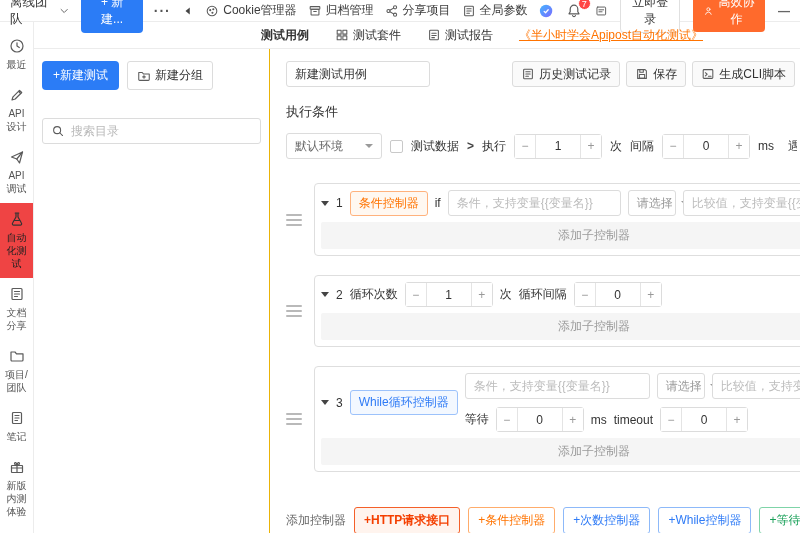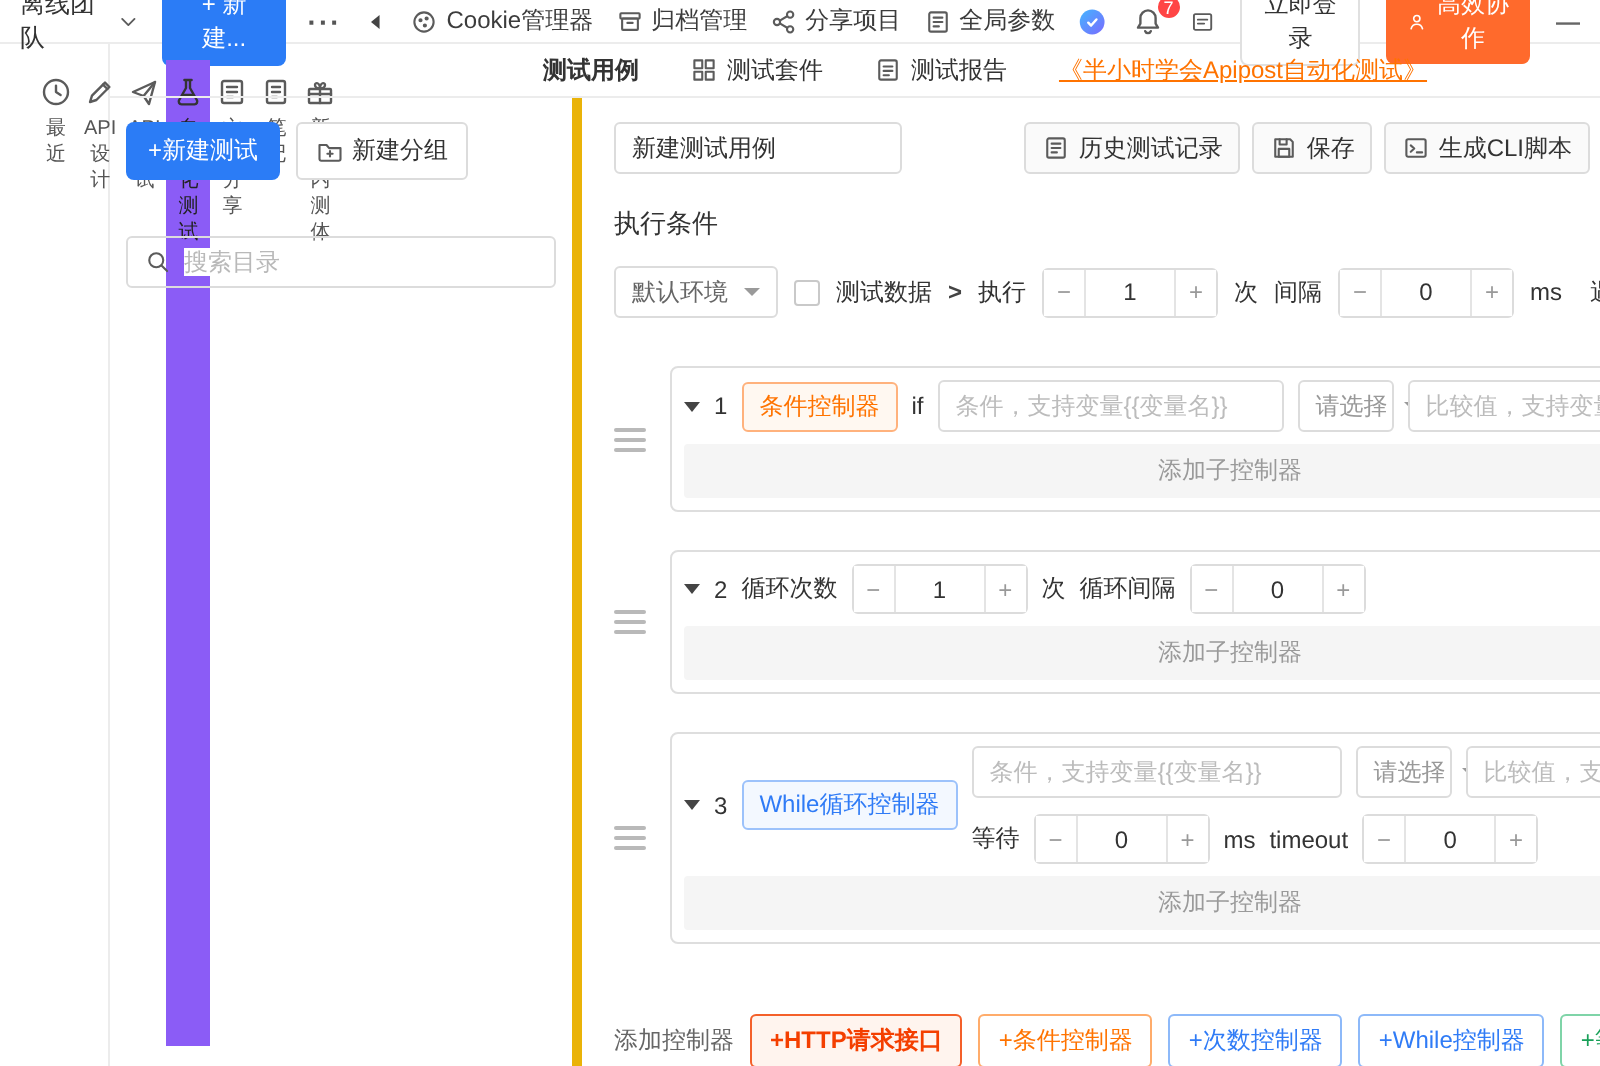--- a/index.html
+++ b/index.html
@@ -17,35 +17,35 @@
   .menu-item{display:flex;align-items:center;gap:4px;color:#3c3c3c;cursor:pointer;white-space:nowrap}
   .tb-right{margin-left:auto;display:flex;align-items:center;gap:13px}
   .bell-wrap{position:relative;display:inline-flex}
   .badge-red{position:absolute;top:-6px;right:-9px;background:#ff4545;color:#fff;font-size:9px;line-height:11px;height:13px;min-width:13px;padding:1px 3px 0;border-radius:8px;border:1px solid #fff;text-align:center}
   .btn-login{border:1px solid #e0e0e0;background:#fff;color:#333;border-radius:4px;padding:4px 10px}
   .btn-collab{display:flex;align-items:center;gap:4px;background:#ff6a2c;border:none;color:#fff;border-radius:4px;padding:4px 10px}
   .minimize{color:#666;font-weight:bold;background:none;border:none}
 
   
   .body-row{flex:1;display:flex;min-height:0}
-  .rail{width:55px;flex:none;border-right:1px solid #ececec;display:flex;flex-direction:row;align-items:stretch;padding:8px 17px 10px}
+  .rail{width:34px;flex:none;border-right:1px solid #ececec;display:flex;flex-direction:column;align-items:stretch;padding:8px 0 10px}
   .rail-item{display:flex;flex-direction:column;align-items:center;gap:4px;padding:8px 3px;color:#555;font-size:10px;line-height:1.3;text-align:center;cursor:pointer}
-  .rail-item.active{background:#8b5cf6;color:#222}
+  .rail-item.active{background:#ef4444;color:#222}
   .rail-spacer{flex:1}
   .rico{width:16px;height:16px;stroke:#5b5b5b;fill:none;stroke-width:1.2;stroke-linecap:round;stroke-linejoin:round}
   .active .rico{stroke:#333}
 
   .right-col{flex:1;display:flex;flex-direction:column;min-width:0}
   .tabs-row{height:27px;flex:none;display:flex;align-items:center;justify-content:center;gap:26px;border-bottom:1px solid #ececec;padding-left:130px;white-space:nowrap}
   .tab{display:flex;align-items:center;gap:4px;color:#333;cursor:pointer}
   .tab.active{font-weight:bold}
   .promo{color:#ff7300;text-decoration:underline;cursor:pointer}
 
   .content-row{flex:1;display:flex;min-height:0}
-  .tree{width:236px;flex:none;border-right:5px solid #eab308;padding:12px 8px}
+  .tree{width:236px;flex:none;border-right:1px solid #eab308;padding:12px 8px}
   .tree-btns{display:flex;gap:8px}
   .btn-outline{display:inline-flex;align-items:center;gap:4px;border:1px solid #dcdcdc;background:#fff;border-radius:3px;padding:5px 9px;color:#333}
   .search{margin-top:28px;display:flex;align-items:center;gap:6px;border:1px solid #dcdcdc;border-radius:3px;height:26px;padding:0 8px}
   .search input{border:none;outline:none;flex:1;font-size:12px;color:#333;min-width:0}
   .search input::placeholder{color:#b9b9b9}
 
   
   .main{flex:1;min-width:0;display:flex;flex-direction:column;padding:12px 0 0 16px}
   .row1{display:flex;align-items:center;padding-right:5px}
   .input{height:26px;border:1px solid #dcdcdc;border-radius:3px;padding:0 8px;font-size:12px;color:#333;outline:none;background:#fff}
@@ -208,20 +208,26 @@
             <path d="M5.5 9.5h5"></path>
           </svg>
         <span>自动化测试</span>
       </div>
       <div class="rail-item">
         <svg class="rico" viewBox="0 0 16 16">
             <rect x="3" y="2.5" width="10" height="11" rx="1"></rect>
             <path d="M5.5 5.5h5M5.5 8h5M5.5 10.5h3"></path>
           </svg>
         <span>文档分享</span>
+      </div>
+      <div class="rail-item">
+        <svg class="rico" viewBox="0 0 16 16">
+            <path d="M2 4h4l1.5 1.8H14V12a1 1 0 01-1 1H3a1 1 0 01-1-1V4z"></path>
+          </svg>
+        <span>项目/团队</span>
       </div>
       <div class="rail-item">
         <svg class="rico" viewBox="0 0 16 16">
             <rect x="3.5" y="2.5" width="9" height="11" rx="1"></rect>
             <path d="M6 5.5h4M6 8h4M6 10.5h2.5"></path>
           </svg>
         <span>笔记</span>
       </div>
       <div class="rail-spacer"></div>
       <div class="rail-item">

